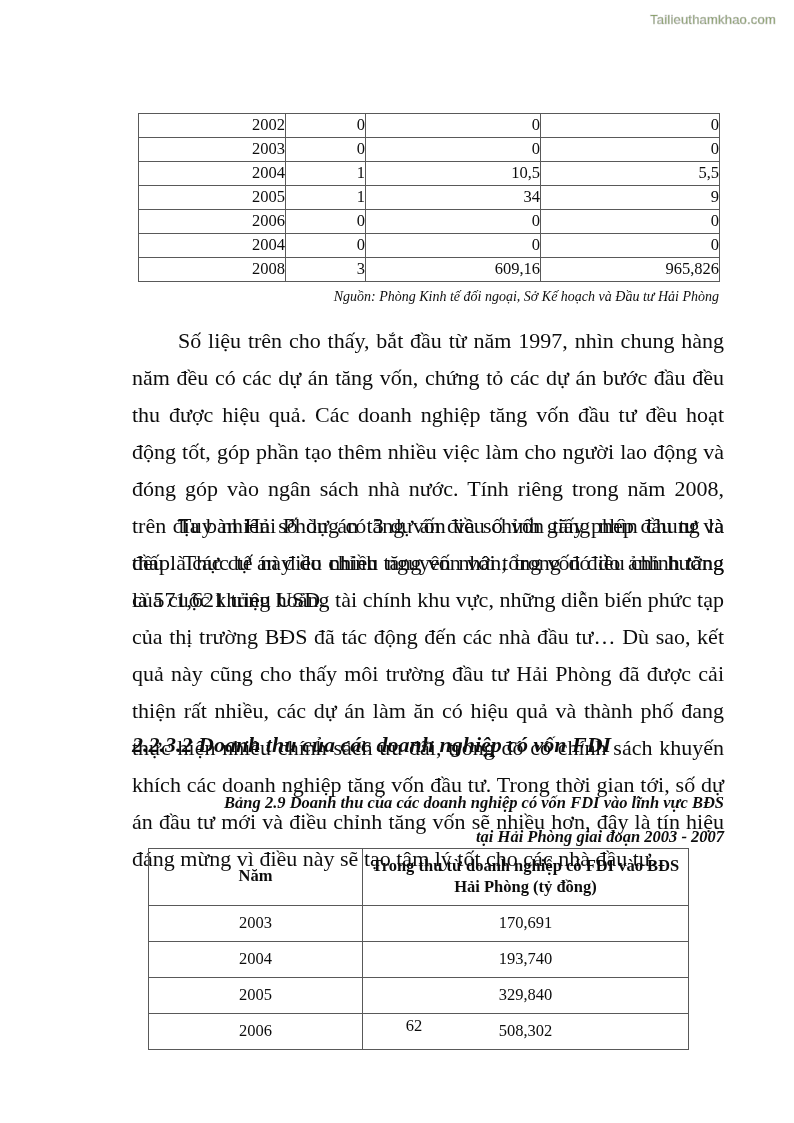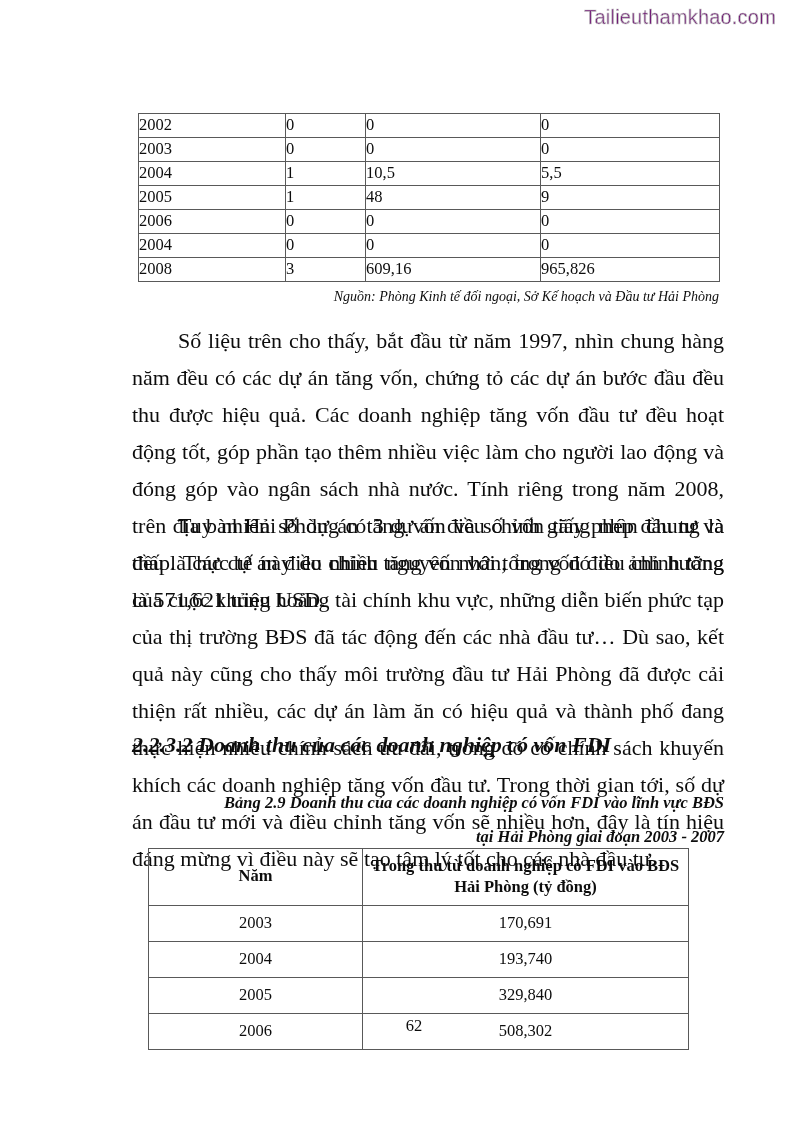--- a/index.html
+++ b/index.html
@@ -19,44 +19,44 @@
   .page {
     position: absolute;
     inset: 0;
     width: 794px;
     height: 1123px;
   }
 
   
   .watermark {
     position: absolute;
-    top: 6px;
+    top: 12px;
     right: 18px;
     font-family: "Liberation Sans", "DejaVu Sans", sans-serif;
-    font-size: 20px;
+    font-size: 13px;
     letter-spacing: 0.2px;
-    color: #701a75;
+    color: #4d7c0f;
     -webkit-text-stroke: 0.7px #c9c9c9;
     text-shadow: 0 0 0 #d8d8d8;
     user-select: none;
     white-space: nowrap;
   }
 
   
   .table-top {
     position: absolute;
     left: 138px;
     top: 113px;
     width: 581px;
     border-collapse: collapse;
     table-layout: fixed;
   }
   .table-top td {
     border: 1px solid #595959;
-    text-align: left;
+    text-align: right;
     font-size: 16.5px;
     line-height: 1.05;
     padding: 2px 0 3px 0;
     height: 18px;
     vertical-align: middle;
   }
   .ct-year  { width: 147px; }
   .ct-count { width: 80px;  }
   .ct-val   { width: 175px; }
   .ct-adj   { width: 179px; }
@@ -184,21 +184,21 @@
       </tr>
       <tr>
         <td>2004</td>
         <td>1</td>
         <td>10,5</td>
         <td>5,5</td>
       </tr>
       <tr>
         <td>2005</td>
         <td>1</td>
-        <td>48</td>
+        <td>34</td>
         <td>9</td>
       </tr>
       <tr>
         <td>2006</td>
         <td>0</td>
         <td>0</td>
         <td>0</td>
       </tr>
       <tr>
         <td>2004</td>

